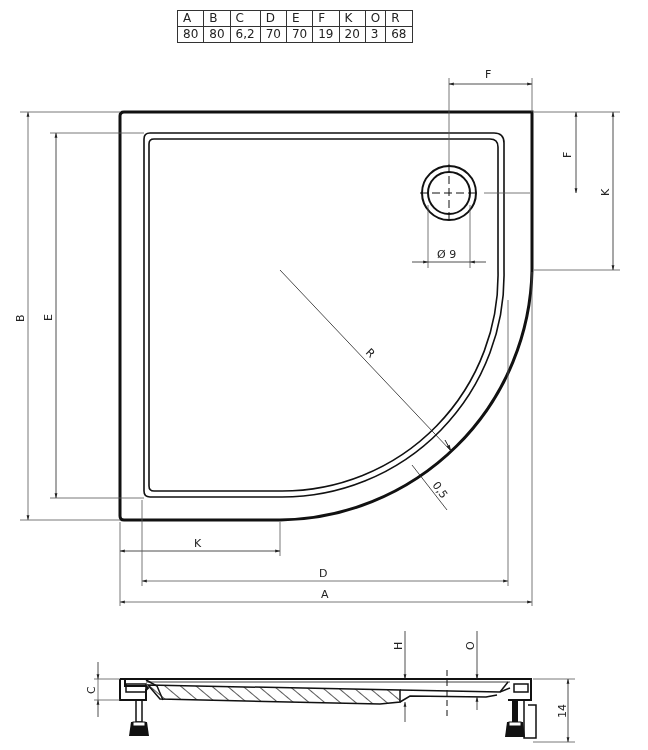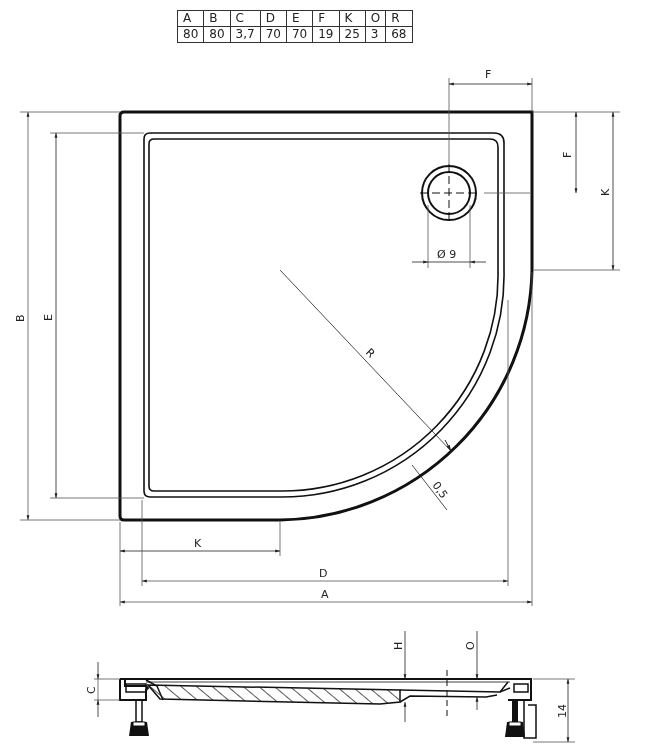--- a/index.html
+++ b/index.html
@@ -21,25 +21,25 @@
     <td>D</td>
     <td>E</td>
     <td>F</td>
     <td>K</td>
     <td>O</td>
     <td>R</td>
   </tr>
   <tr>
     <td>80</td>
     <td>80</td>
-    <td>3,7</td>
+    <td>6,2</td>
     <td>70</td>
     <td>70</td>
     <td>19</td>
-    <td>25</td>
+    <td>20</td>
     <td>3</td>
     <td>68</td>
   </tr>
 </tbody>
   </table>
 
 <svg id="drawing" width="648" height="750" viewBox="0 0 648 750" xmlns="http://www.w3.org/2000/svg">
   <defs>
     <marker id="arr" viewBox="0 0 10 10" refX="10" refY="5" markerWidth="8" markerHeight="6" orient="auto-start-reverse">
       <path d="M0,2 L10,5 L0,8 z" fill="#222"></path>

